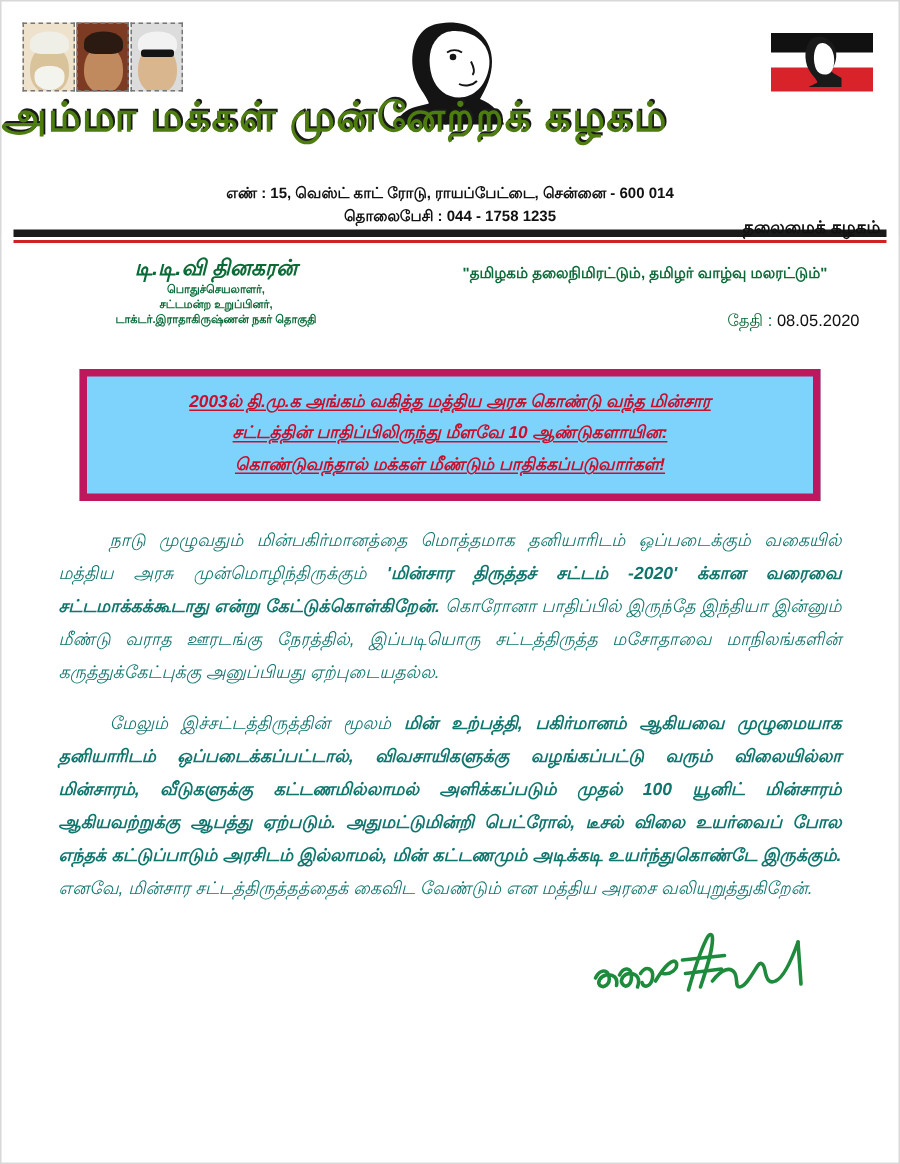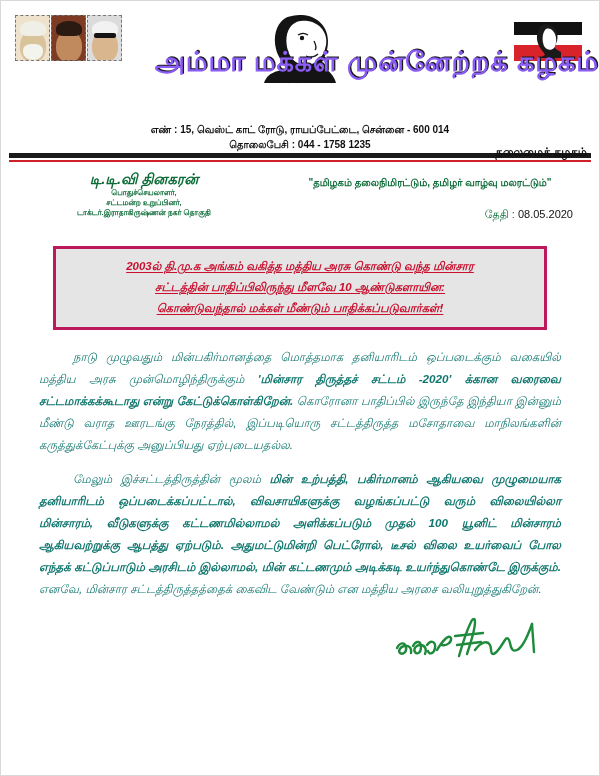--- a/index.html
+++ b/index.html
@@ -124,28 +124,28 @@
     left: 50%;
     top: 6px;
     transform: translateX(-50%);
     width: 34px;
     height: 40px;
   }
 
   .org-title {
     position: absolute;
     left: 0; right: 0;
-    top: 48px;
-    text-align: right;
+    top: 64px;
+    text-align: left;
     font-family: "Liberation Sans", sans-serif;
     font-weight: bold;
     font-size: 27px;
     letter-spacing: 1px;
     line-height: 1;
-    color: #8b5cf6;
+    color: #4d7c0f;
     text-shadow: 1.2px -1.2px 0 #1a1a1a;
     white-space: nowrap;
   }
   .org-sub {
     position: absolute;
     left: 0; right: 12px;
     top: 104px;
     text-align: right;
     font-size: 11.5px;
     font-weight: bold;
@@ -234,24 +234,24 @@
     top: 46px;
     font-size: 11px;
     font-weight: normal;
     color: #111111;
   }
   .date-text .dt-label { color: #0b6b37; }
 
   
   .headline-box {
     margin: 6px 52px 0 52px;
-    border: 3px solid #be185d;
+    border: 5px solid #be185d;
     padding: 7px 8px 8px 8px;
     text-align: center;
-    background: #e5e5e5;
+    background: #7dd3fc;
   }
   .headline-line {
     font-size: 11.5px;
     font-weight: bold;
     font-style: italic;
     color: #c8102e;
     line-height: 21px;
     text-decoration: underline;
     text-underline-offset: 2px;
     display: block;

